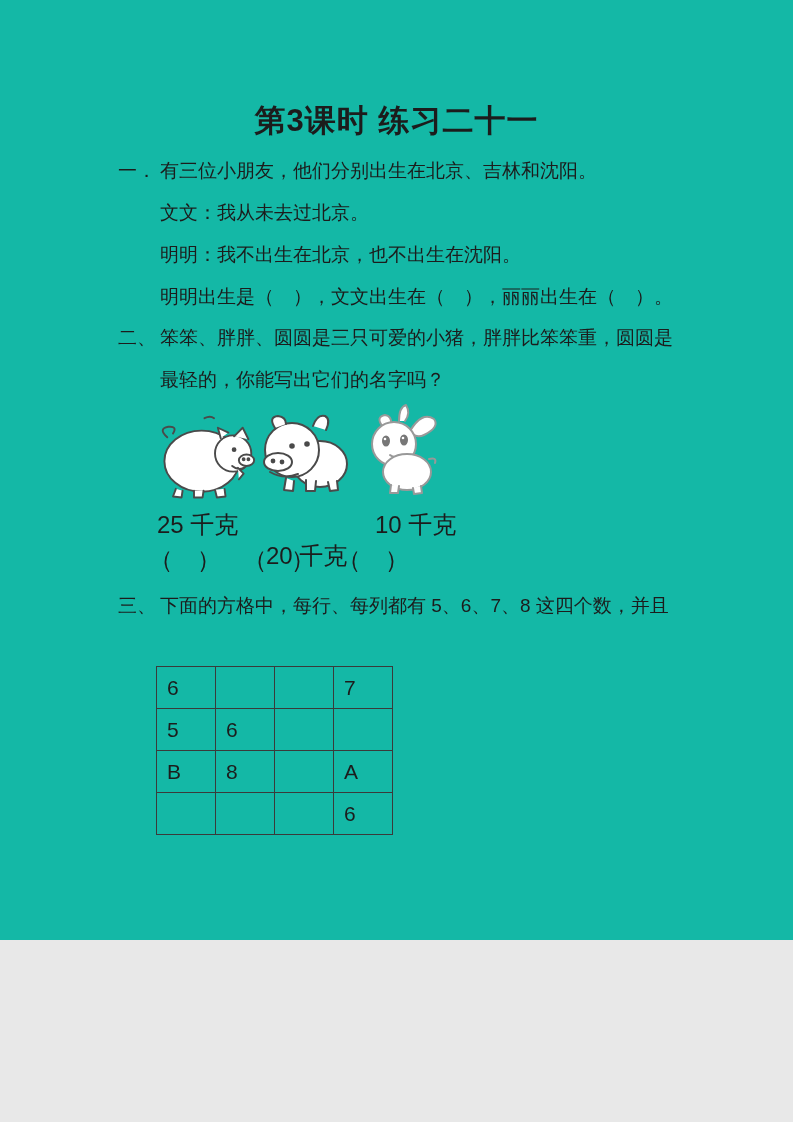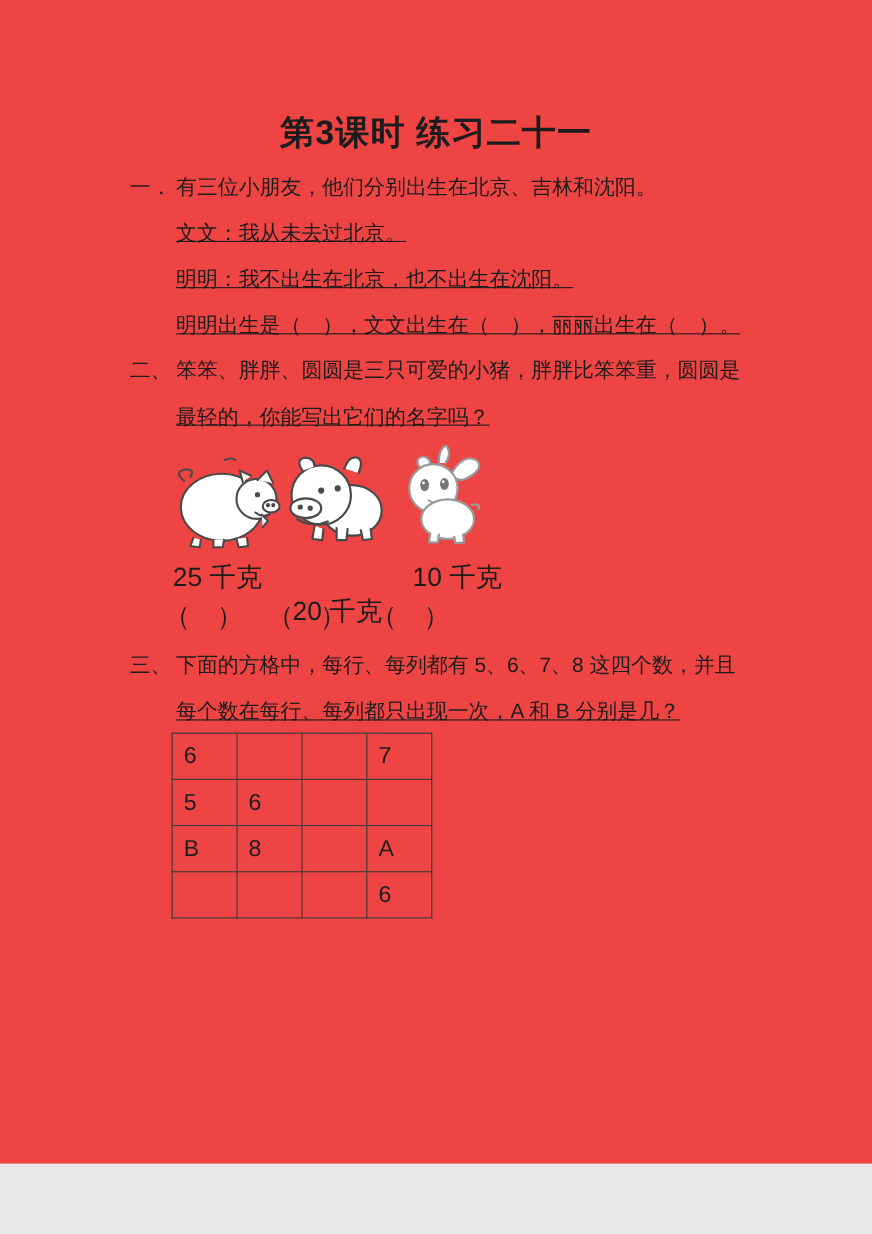--- a/index.html
+++ b/index.html
@@ -1,36 +1,36 @@
 <!DOCTYPE html>
 <html><head>
 <meta charset="utf-8">
 <style>
   html,body { margin:0; padding:0; background:#e8e8e8; }
   .page {
     position:relative;
-    width:793px; height:1058px;
+    width:793px; height:940px;
     margin:0 auto;
-    background:#ef4444;
+    background:#14b8a6;
     font-family:"Liberation Sans","DejaVu Sans",sans-serif;
     color:#1c1c1c;
     overflow:hidden;
   }
   .title {
     position:absolute; top:100px; left:0; width:100%;
     margin:0; text-align:center;
     font-size:31px; font-weight:700; letter-spacing:1px;
   }
   .line {
     position:absolute; left:118px;
     font-size:19px; line-height:26px;
     white-space:nowrap;
   }
   .line .marker { display:inline-block; width:42px; }
-  .indent { left:160px;text-decoration:underline; }
+  .indent { left:160px; }
   .pig { position:absolute; }
   .pig svg { display:block; }
   .weights-row span, .blanks-row span { position:absolute; font-size:24px; white-space:nowrap; }
   table.grid {
     position:absolute; top:666px; left:156px;
     border-collapse:collapse;
   }
   table.grid td {
     width:48px; height:41px;
     border:1.5px solid #3a3a3a;
@@ -121,21 +121,20 @@
 
   <div class="blanks-row">
     <span style="top:544px; left:149px;">（　）</span>
     <span style="top:544px; left:243px;">（　）</span>
     <span style="top:544px; left:337px;">（　）</span>
   </div>
 
   <div class="line" style="top:593px">
     <span class="marker">三、</span><span>下面的方格中，每行、每列都有 5、6、7、8 这四个数，并且</span>
   </div>
-  <div class="line indent" style="top:635px">每个数在每行、每列都只出现一次，A 和 B 分别是几？</div>
 
   <table class="grid">
     <tbody>
         <tr>
       <td>6</td>
       <td></td>
       <td></td>
       <td>7</td>
     </tr>
     <tr>

